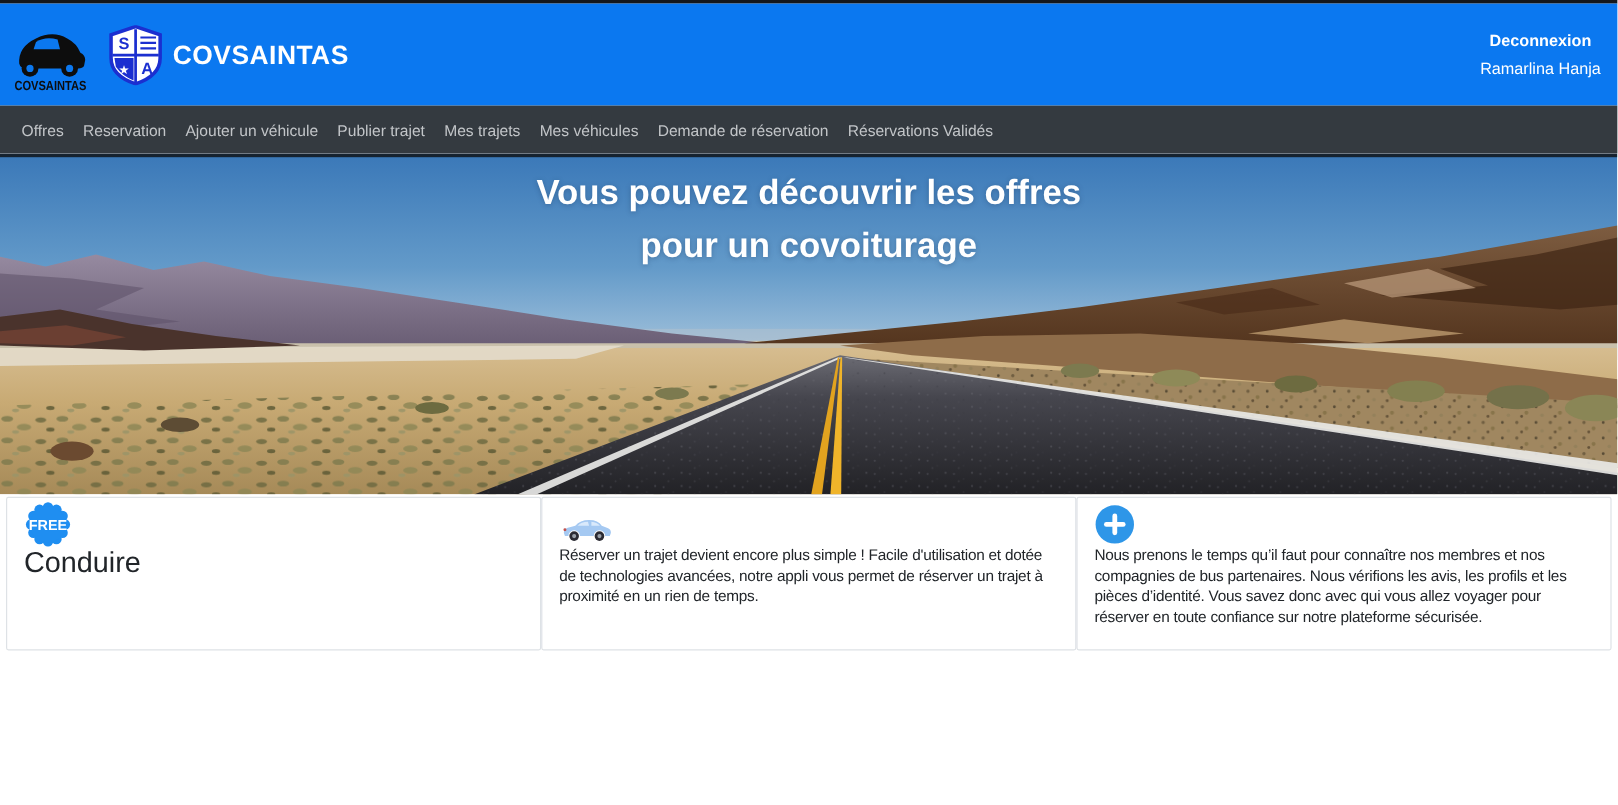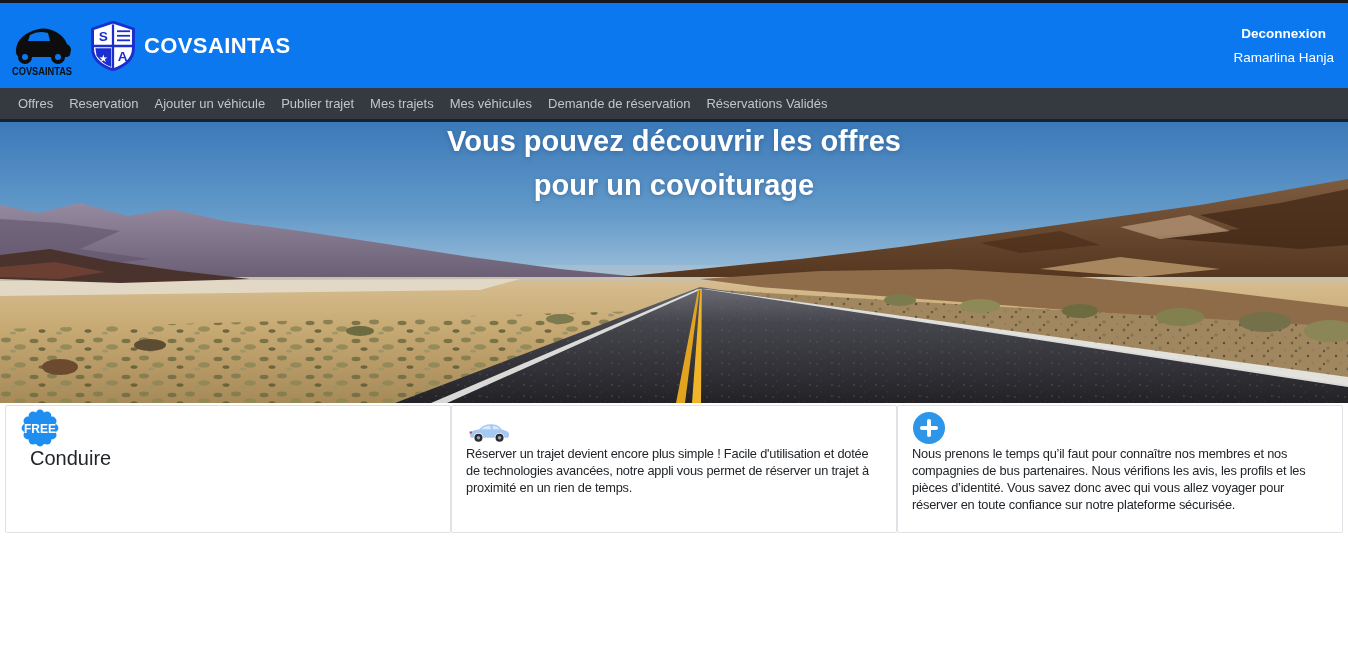--- a/index.html
+++ b/index.html
@@ -10,35 +10,35 @@
   
   .header { height:85px; background:#0b78f0; display:flex; align-items:center; padding:0 14px 0 10px; }
   .car-logo { width:64px; height:66px; flex:0 0 auto; cursor:pointer; }
   .shield-logo { width:46px; height:50px; margin-left:16px; flex:0 0 auto; }
   .brand { color:#fff; font-size:22px; font-weight:700; letter-spacing:.4px; margin-left:8px; cursor:pointer; }
   .user-box { margin-left:auto; text-align:center; color:#fff; }
   .logout { font-size:13.5px; font-weight:700; cursor:pointer; }
   .username { font-size:13.5px; margin-top:9px; cursor:pointer; }
 
   
-  .nav { height:31px; background:#343a40; display:flex; align-items:center; padding-left:10px; }
+  .nav { height:40px; background:#343a40; display:flex; align-items:center; padding-left:10px; }
   .nav-item { color:#c2c5c8; font-size:13px; padding:0 8px; cursor:pointer; white-space:nowrap; }
 
   
   .hero { position:relative; height:284px; overflow:hidden; }
   .hero-svg { position:absolute; inset:0; width:100%; height:100%; display:block; }
-  .hero-title { position:absolute; top:0; left:0; right:0; text-align:center; color:#fff;
+  .hero-title { position:absolute; top:11px; left:0; right:0; text-align:center; color:#fff;
     font-weight:700; font-size:29px; line-height:44px; text-shadow:0 1px 4px rgba(25,55,95,.35); }
 
   
   .cards { display:flex; gap:0; padding:2px 5px 0 5px; height:130px; }
   .card { flex:1 1 0; background:#fff; border:1px solid #dee2e6; border-radius:2px;
     padding:5px 14px 6px 14px; overflow:hidden; }
   .card-icon { height:34px; display:flex; align-items:center; }
-  .card h2 { font-size:20px; font-weight:400; color:#212529; line-height:1.15; margin:2px 0 4px 10px; }
+  .card h2 { font-size:24px; font-weight:400; color:#212529; line-height:1.15; margin:2px 0 4px 0; }
   .card p { font-size:12.8px; letter-spacing:-0.2px; line-height:1.33; color:#212529; }
 </style>
 </head>
 <body>
 
 <div class="topstrip"></div>
 
 <header class="header">
   <svg class="car-logo" viewBox="0 0 64 66">
     <path d="M6 40 Q5 26 20 19 Q34 12 46 19 Q54 23 57 31 Q61 33 61 37 L60 42 Q59 44 55 44 L11 44 Q7 44 6 40 Z" fill="#0d0d0d"></path>

